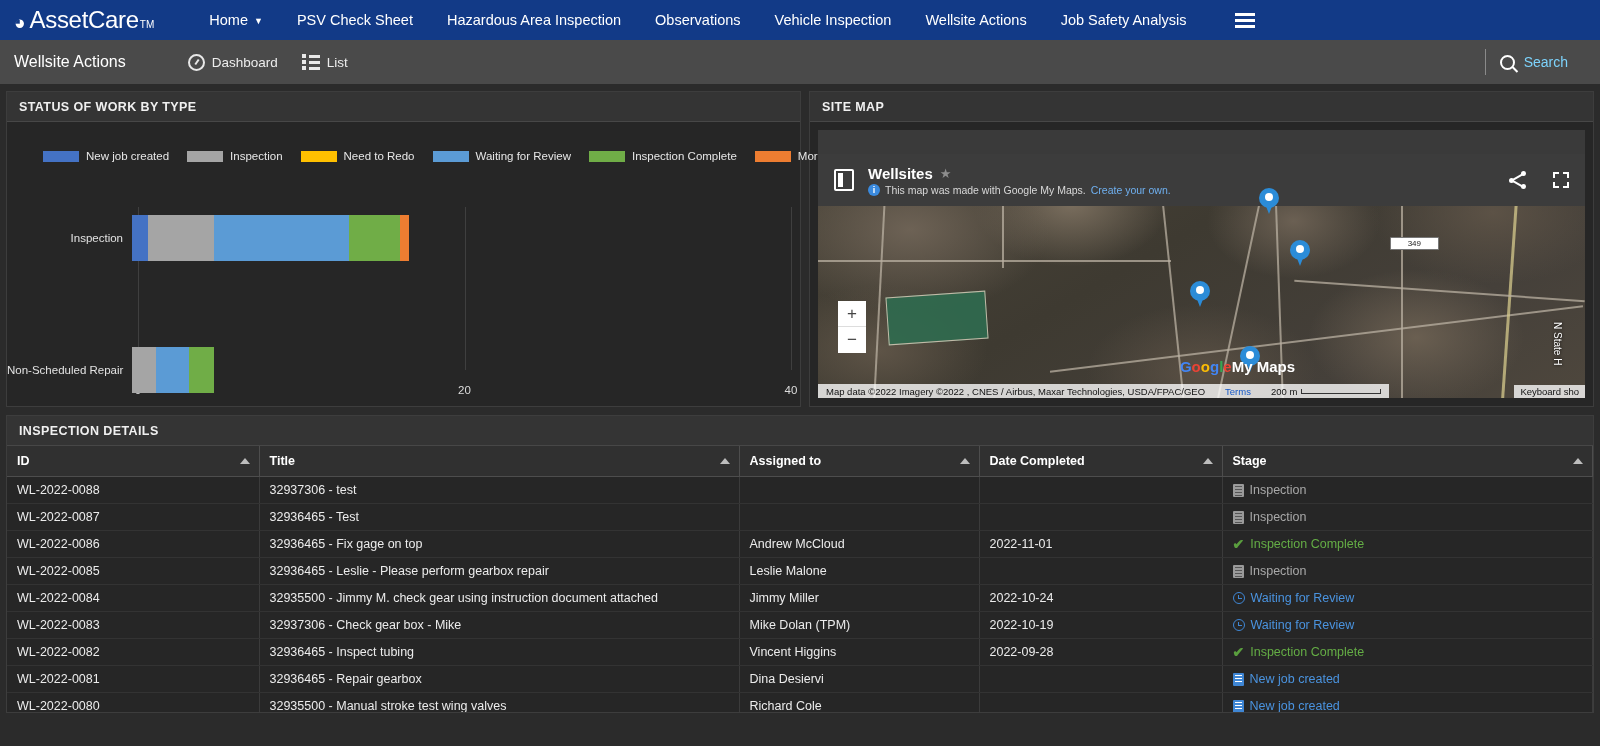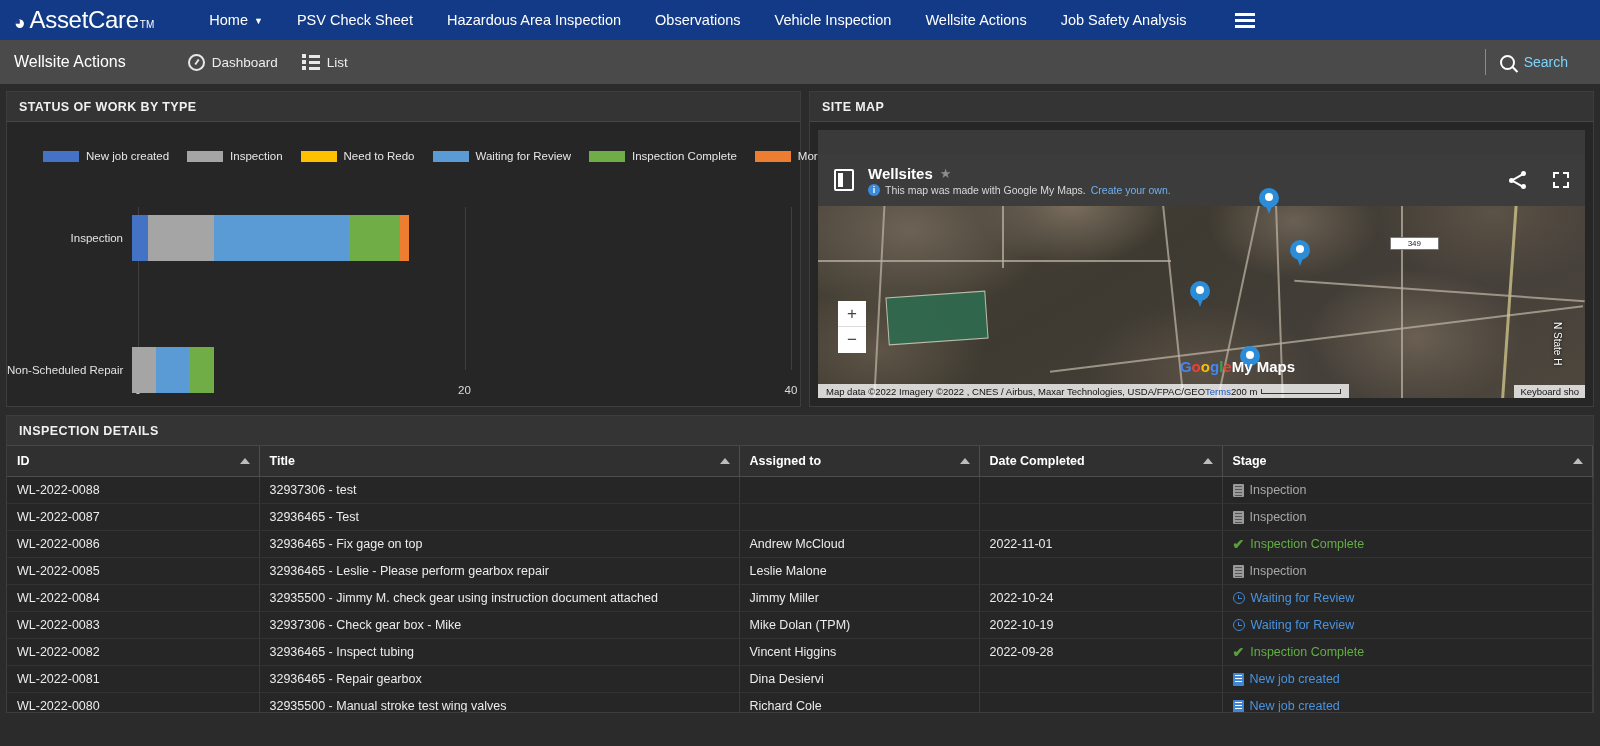--- a/index.html
+++ b/index.html
@@ -164,21 +164,21 @@
     font-size: 17px; color: #444; cursor: pointer;
   }
   #zoomctl div:first-child { border-bottom: 1px solid #ddd; }
   #gmmlogo { position: absolute; right: 290px; bottom: 23px; font-size: 15px; font-weight: bold; z-index: 4; white-space: nowrap; text-align: right; }
   #gmmlogo .b { color: #4285f4; } #gmmlogo .r { color: #ea4335; }
   #gmmlogo .y { color: #fbbc05; } #gmmlogo .g { color: #34a853; }
   #gmmlogo .mm { color: #fff; }
   #attrib {
     position: absolute; left: 0; bottom: 0; height: 14px; z-index: 4;
     background: rgba(255,255,255,.78); color: #111; font-size: 9.5px;
-    display: flex; align-items: center; gap: 0; padding: 0 8px; white-space: nowrap;
+    display: flex; align-items: center; gap: 20px; padding: 0 8px; white-space: nowrap;
   }
   #attrib a { color: #1558c8; text-decoration: none; }
   #attrib .scalebar { display: inline-flex; align-items: center; gap: 4px; }
   #attrib .scalebar .bar { width: 80px; height: 5px; border: 1px solid #333; border-top: none; }
   #kbd { position: absolute; right: 0; bottom: 0; z-index: 4; font-size: 9.5px; color: #111;
     background: rgba(255,255,255,.78); padding: 1px 6px; white-space: nowrap; }
   #routeshield {
     position: absolute; right: 146px; top: 55px; z-index: 3;
     background: #fff; border: 1px solid #777; border-radius: 1px;
     font-size: 8px; color: #222; padding: 1px 17px;

